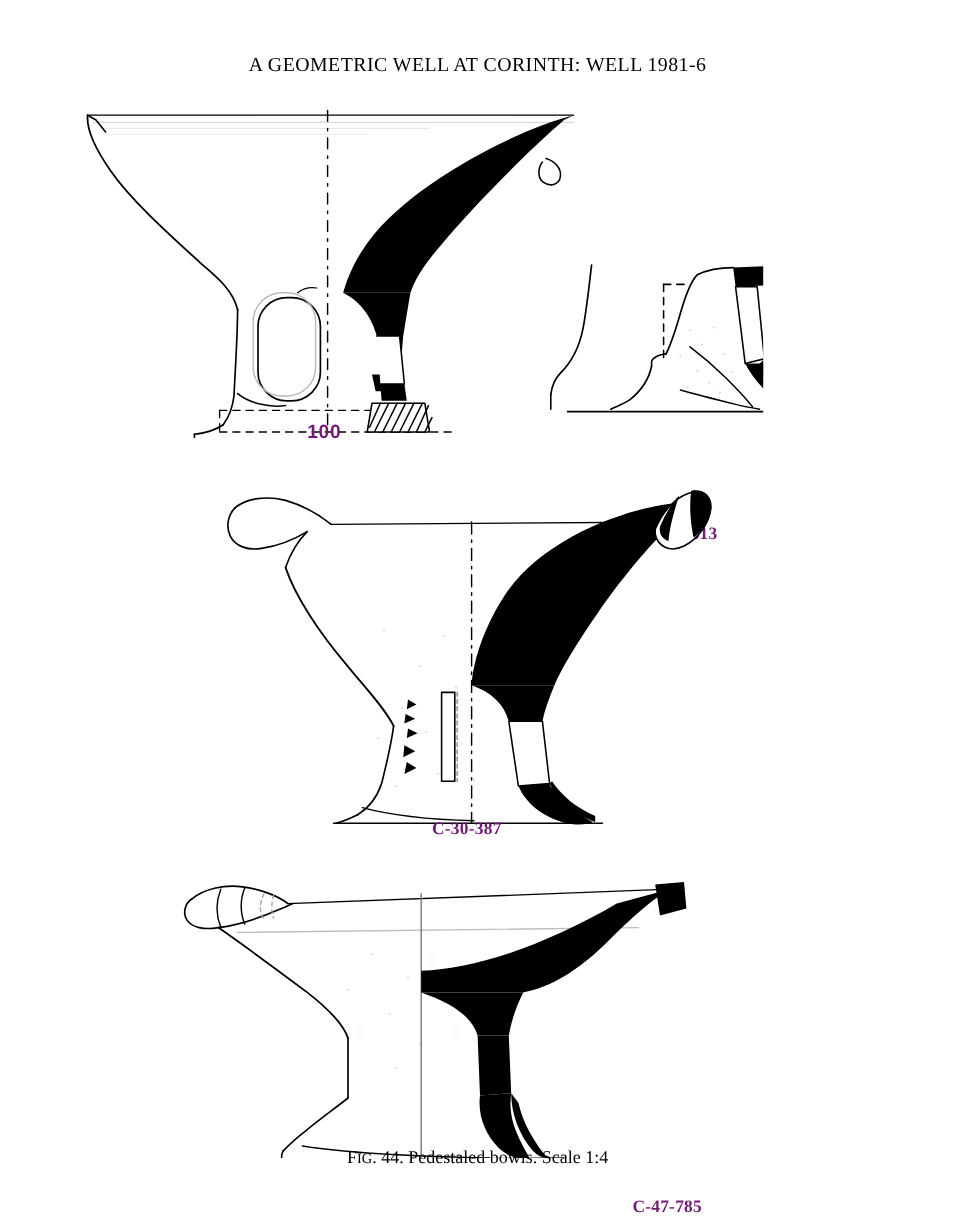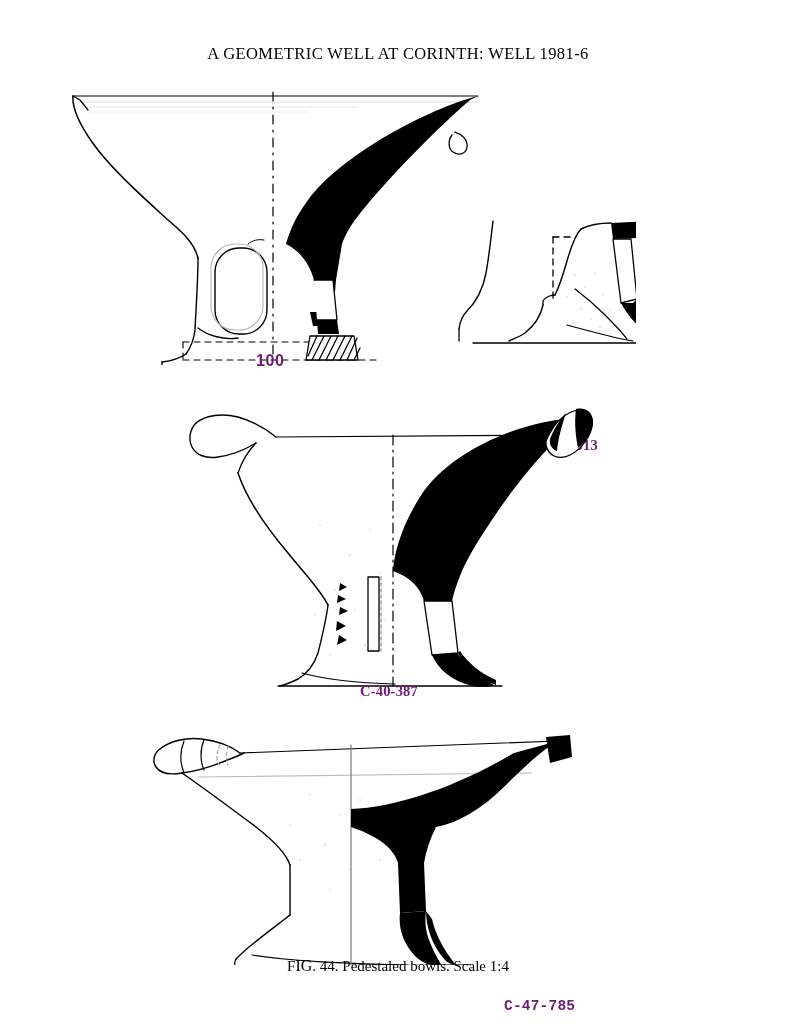--- a/index.html
+++ b/index.html
@@ -82,21 +82,21 @@
     width: 796px;
     text-align: center;
     font-family: "Liberation Serif", serif;
     font-size: 15px;
     white-space: nowrap;
   }
   .caption-fig {
     font-size: 15px;
   }
   .caption-fig .sc {
-    font-size: 16px;
+    font-size: 12px;
   }
 </style>
 </head>
 <body>
 
 <div class="page">
 
   <div class="running-head">
     <div class="running-head-title">A GEOMETRIC WELL AT CORINTH: WELL 1981-6</div>
     <div class="page-number">43</div>
@@ -298,21 +298,21 @@
           <path d="M244,196 L272,196 L278,248 L252,250 Z" fill="#ffffff" stroke="#000" stroke-width="1.3"></path>
 
           <path d="M252,250 C258,264 272,276 292,281
                    C302,283 310,282 314,280
                    C306,276 294,268 286,258
                    C280,252 278,250 278,248 Z" fill="#000" stroke="none"></path>
           <path d="M278,248 C284,262 298,274 316,280 L316,275
                    C300,268 288,258 280,246 Z" fill="#000" stroke="none"></path>
         </g>
       </svg>
-      <div class="object-label" style="left:180px; top:278px;">C-40-387</div>
+      <div class="object-label" style="left:180px; top:278px;">C-30-387</div>
     </div>
 
     <div class="vessel-block" style="left:140px; top:635px;">
       <svg class="vessel-svg" width="480" height="250" viewBox="0 0 480 250">
         <g fill="none" stroke="#000" stroke-width="1.4" stroke-linejoin="round" stroke-linecap="round">
 
           <g opacity="0.3">
             <circle cx="170" cy="80" r="0.9" fill="#8f8f8f" stroke="none"></circle>
             <circle cx="200" cy="100" r="0.9" fill="#8f8f8f" stroke="none"></circle>
             <circle cx="150" cy="110" r="0.9" fill="#8f8f8f" stroke="none"></circle>
@@ -367,21 +367,21 @@
 
           <path d="M260,198 C258,214 264,230 276,242
                    C284,249 294,252 302,251
                    C298,244 292,234 288,222
                    C285,212 285,204 286,196 Z" fill="#000" stroke="none"></path>
           <path d="M286,196 C286,212 292,230 304,244
                    C308,248 312,250 316,250
                    C306,238 296,222 292,204 Z" fill="#000" stroke="none"></path>
         </g>
       </svg>
-      <div class="object-label" style="left:364px; top:283px;font-family:Liberation Mono, monospace;">C-47-785</div>
+      <div class="object-label" style="left:387px; top:283px;">C-47-785</div>
     </div>
 
   </div>
 
   <div class="figure-caption">
     <span class="caption-fig"><span>F</span><span class="sc">IG</span><span>. 44. </span></span><span>Pedestaled bowls. Scale 1:4</span>
   </div>
 
 </div>
 

